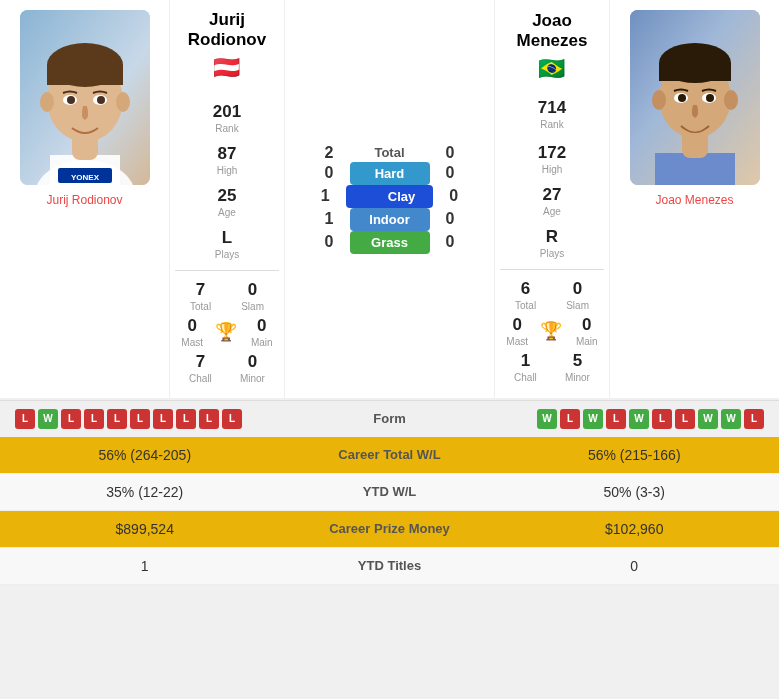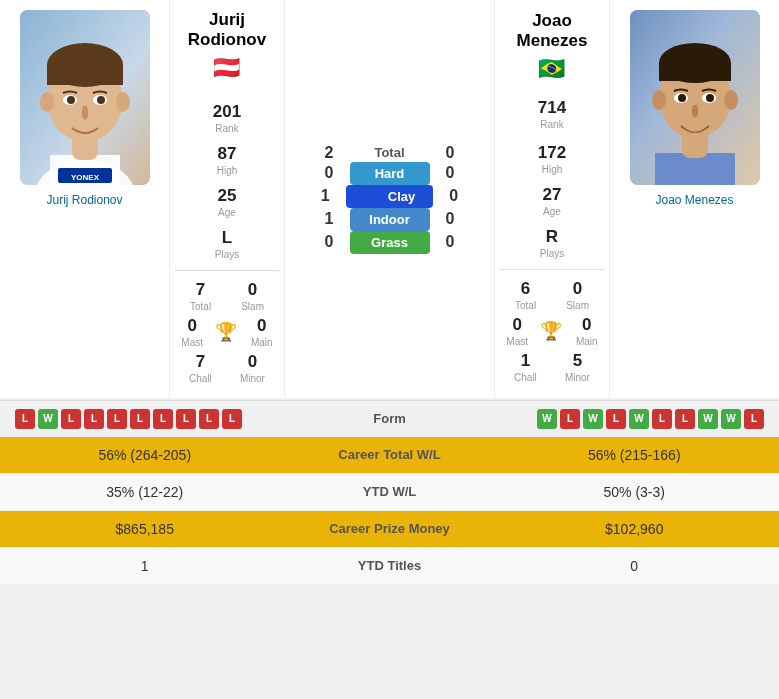--- a/index.html
+++ b/index.html
@@ -40,21 +40,21 @@
     
     .face-svg {
       width: 100%;
       height: 100%;
     }
 
     .player-name-below {
       margin-top: 8px;
       font-size: 12px;
       text-align: center;
-      color: #0369a1;
+      color: #ef4444;
     }
 
     .trophy-icon {
       color: #c8a000;
       font-size: 18px;
     }
 
     .center-stat-label {
       font-size: 11px;
       color: #888;
@@ -551,21 +551,21 @@
       <div class="stats-left-val">56% (264-205)</div>
       <div class="stats-center-label">Career Total W/L</div>
       <div class="stats-right-val">56% (215-166)</div>
     </div>
       <div class="stats-row">
       <div class="stats-left-val">35% (12-22)</div>
       <div class="stats-center-label">YTD W/L</div>
       <div class="stats-right-val">50% (3-3)</div>
     </div>
       <div class="stats-row">
-      <div class="stats-left-val">$865,185</div>
+      <div class="stats-left-val">$899,524</div>
       <div class="stats-center-label">Career Prize Money</div>
       <div class="stats-right-val">$102,960</div>
     </div>
       <div class="stats-row">
       <div class="stats-left-val">1</div>
       <div class="stats-center-label">YTD Titles</div>
       <div class="stats-right-val">0</div>
     </div>
     </div>
 

